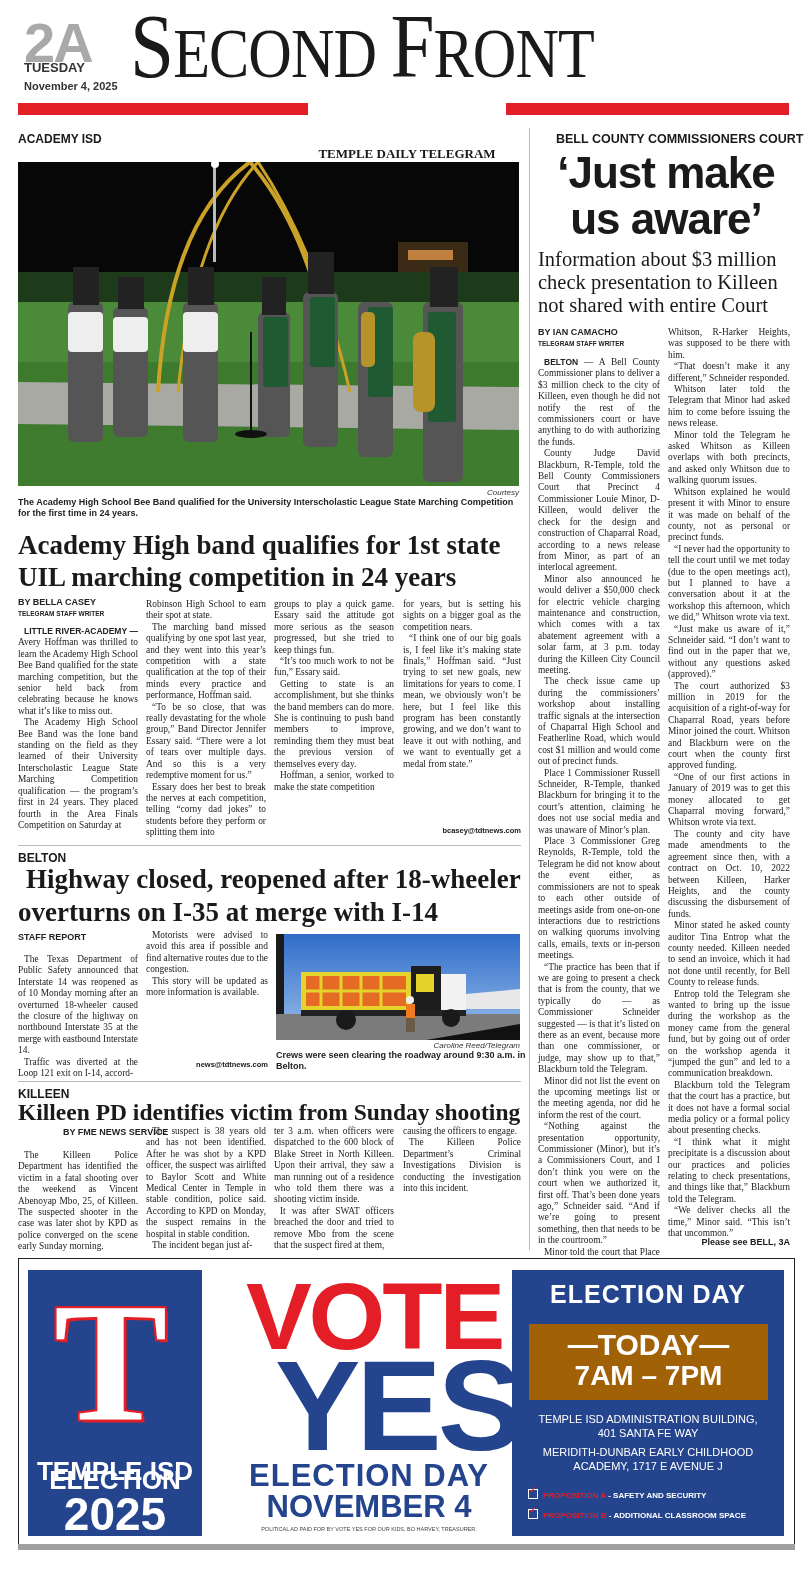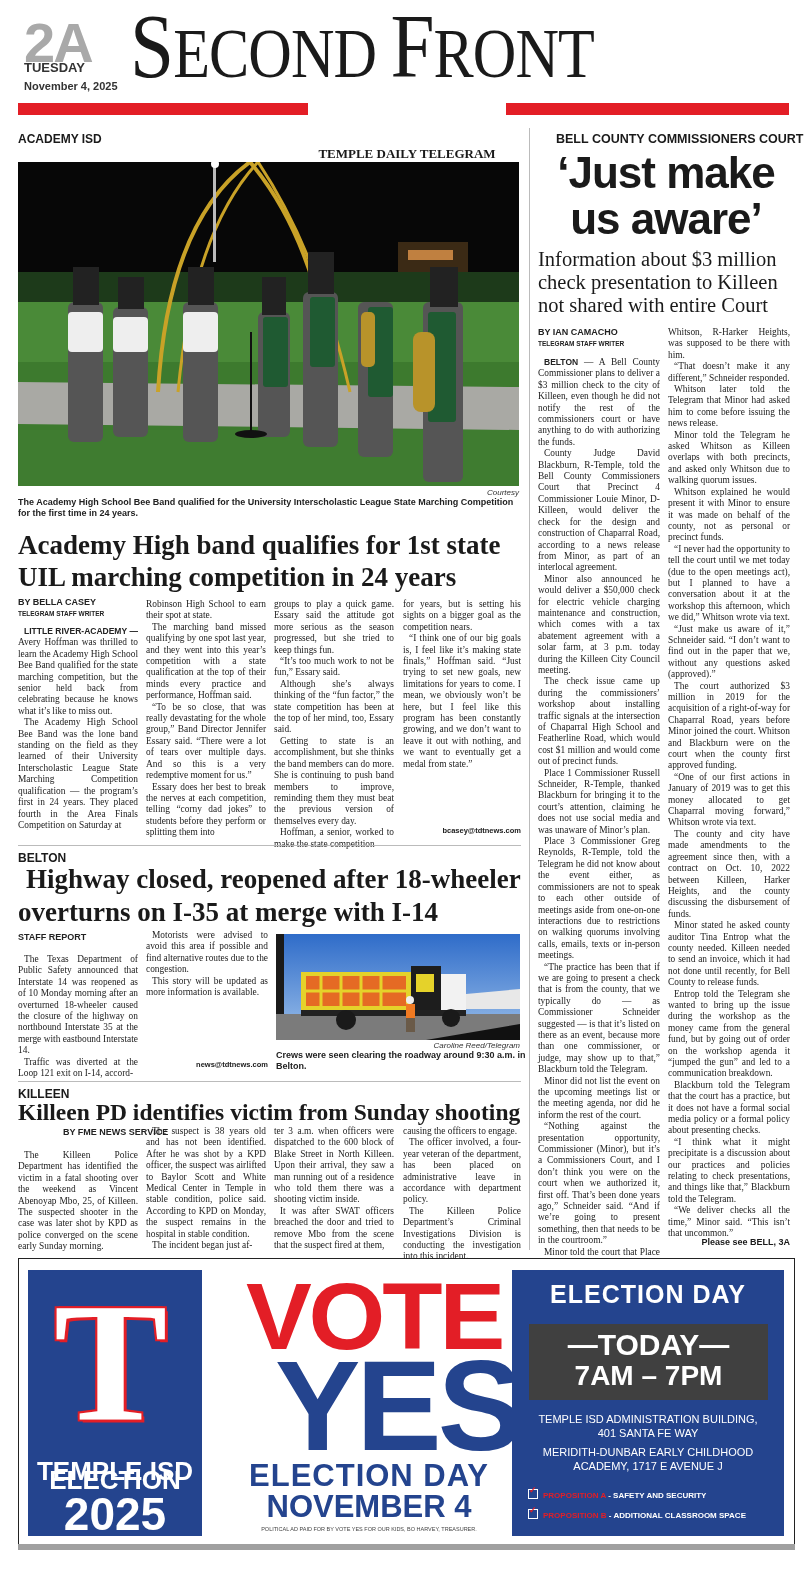--- a/index.html
+++ b/index.html
@@ -32,21 +32,21 @@
   
   .ad{left:18px;top:1258px;width:775px;height:285px;border:1px solid #222;background:#fff;}
   .adpanel-l{left:9px;top:11px;width:174px;height:266px;background:#24448e;}
   .adpanel-r{left:493px;top:11px;width:272px;height:266px;background:#24448e;}
   .bigT{left:26px;top:12px;font-family:"Liberation Serif",serif;font-weight:bold;font-size:170px;line-height:160px;color:#fff;text-shadow:3px 3px 0 #e31e26,-2px -2px 0 #e31e26,2px -2px 0 #e31e26,-2px 2px 0 #e31e26;}
   .ad-l-text{left:0;width:174px;text-align:center;font-family:"Liberation Sans",sans-serif;font-weight:bold;color:#fff;}
   .vote{left:210px;top:10px;width:290px;text-align:center;font-family:"Liberation Sans",sans-serif;font-weight:bold;font-size:94px;line-height:96px;color:#e31e26;letter-spacing:-3px;transform:scaleX(1.05);}
   .yes{left:210px;top:82px;width:290px;text-align:right;font-family:"Liberation Sans",sans-serif;font-weight:bold;font-size:128px;line-height:130px;color:#24448e;letter-spacing:-4px;}
   .ad-mid{left:200px;width:300px;text-align:center;font-family:"Liberation Sans",sans-serif;font-weight:bold;color:#24448e;}
   .disclaimer{left:200px;top:267px;width:300px;text-align:center;font-family:"Liberation Sans",sans-serif;font-size:5.5px;color:#444;}
-  .todaybox{left:17px;top:54px;width:239px;height:76px;background:#404040;}
+  .todaybox{left:17px;top:54px;width:239px;height:76px;background:#a16207;}
   .ad-r-text{left:0;width:272px;text-align:center;font-family:"Liberation Sans",sans-serif;color:#fff;}
   .prop{left:16px;font-family:"Liberation Sans",sans-serif;font-weight:bold;font-size:8px;color:#fff;white-space:nowrap;}
   .prop .chk{display:inline-block;width:8px;height:8px;border:1px solid #fff;margin-right:5px;vertical-align:-1px;position:relative;}
   .prop .chk:after{content:"✓";position:absolute;left:0px;top:-5px;color:#e31e26;font-size:9px;}
   .prop .pn{color:#e31e26;}
   .bottombar{left:18px;top:1544px;width:777px;height:6px;background:#a0a0a0;}
 </style>
 </head>
 <body>
 
@@ -131,21 +131,20 @@
 </div>
 <div class="abs col" style="left:146px;top:599px;width:120px;">
   <p style="text-indent:0">Robinson High School to earn their spot at state.</p>
   <p>The marching band missed qualifying by one spot last year, and they went into this year’s competition with a state qualification at the top of their minds every practice and performance, Hoffman said.</p>
   <p>“To be so close, that was really devastating for the whole group,” Band Director Jennifer Essary said. “There were a lot of tears over multiple days. And so this is a very redemptive moment for us.”</p>
   <p>Essary does her best to break the nerves at each competition, telling “corny dad jokes” to students before they perform or splitting them into</p>
 </div>
 <div class="abs col" style="left:274px;top:599px;width:120px;">
   <p style="text-indent:0">groups to play a quick game. Essary said the attitude got more serious as the season progressed, but she tried to keep things fun.</p>
   <p>“It’s too much work to not be fun,” Essary said.</p>
-  <p>Although she’s always thinking of the “fun factor,” the state competition has been at the top of her mind, too, Essary said.</p>
   <p>Getting to state is an accomplishment, but she thinks the band members can do more. She is continuing to push band members to improve, reminding them they must beat the previous version of themselves every day.</p>
   <p>Hoffman, a senior, worked to make the state competition</p>
 </div>
 <div class="abs col" style="left:403px;top:599px;width:118px;">
   <p style="text-indent:0">for years, but is setting his sights on a bigger goal as the competition nears.</p>
   <p>“I think one of our big goals is, I feel like it’s making state finals,” Hoffman said. “Just trying to set new goals, new limitations for years to come. I mean, we obviously won’t be here, but I feel like this program has been constantly growing, and we don’t want to leave it out with nothing, and we want to eventually get a medal from state.”</p>
 </div>
 <div class="abs email" style="left:403px;top:826px;width:118px;">bcasey@tdtnews.com</div>
 
 <div class="abs rule" style="left:18px;top:845px;width:503px;"></div>
@@ -213,21 +212,20 @@
 <div class="abs col" style="left:146px;top:1126px;width:120px;">
   <p>The suspect is 38 years old and has not been identified. After he was shot by a KPD officer, the suspect was airlifted to Baylor Scott and White Medical Center in Temple in stable condition, police said. According to KPD on Monday, the suspect remains in the hospital in stable condition.</p>
   <p>The incident began just af-</p>
 </div>
 <div class="abs col" style="left:274px;top:1126px;width:120px;">
   <p style="text-indent:0">ter 3 a.m. when officers were dispatched to the 600 block of Blake Street in North Killeen. Upon their arrival, they saw a man running out of a residence who told them there was a shooting victim inside.</p>
   <p>It was after SWAT officers breached the door and tried to remove Mbo from the scene that the suspect fired at them,</p>
 </div>
 <div class="abs col" style="left:403px;top:1126px;width:118px;">
   <p style="text-indent:0">causing the officers to engage.</p>
-  <p>The officer involved, a four-year veteran of the department, has been placed on administrative leave in accordance with department policy.</p>
   <p>The Killeen Police Department’s Criminal Investigations Division is conducting the investigation into this incident.</p>
 </div>
 
 <div class="abs kicker" style="left:556px;top:132px;font-size:12.5px;">BELL COUNTY COMMISSIONERS COURT</div>
 <div class="abs sans" style="left:536px;top:150px;width:260px;text-align:center;font-weight:bold;font-size:44px;line-height:46px;letter-spacing:-1px;">
   <div>‘Just make</div>
   <div>us aware’</div>
 </div>
 <div class="abs serif" style="left:538px;top:248px;width:260px;font-size:20.5px;line-height:23px;color:#1a1a1a;">Information about $3 million check presentation to Killeen not shared with entire Court</div>
 <div class="abs byline" style="left:538px;top:327px;">

